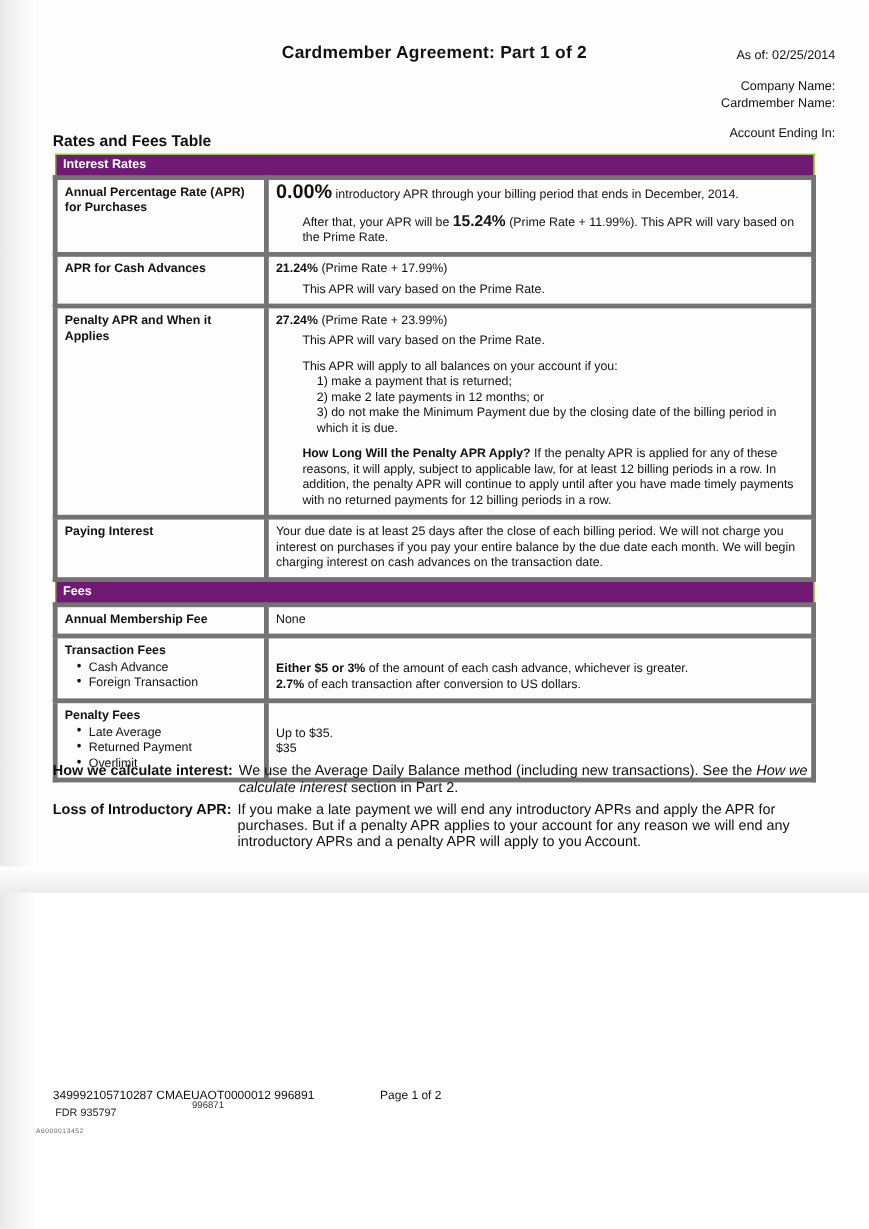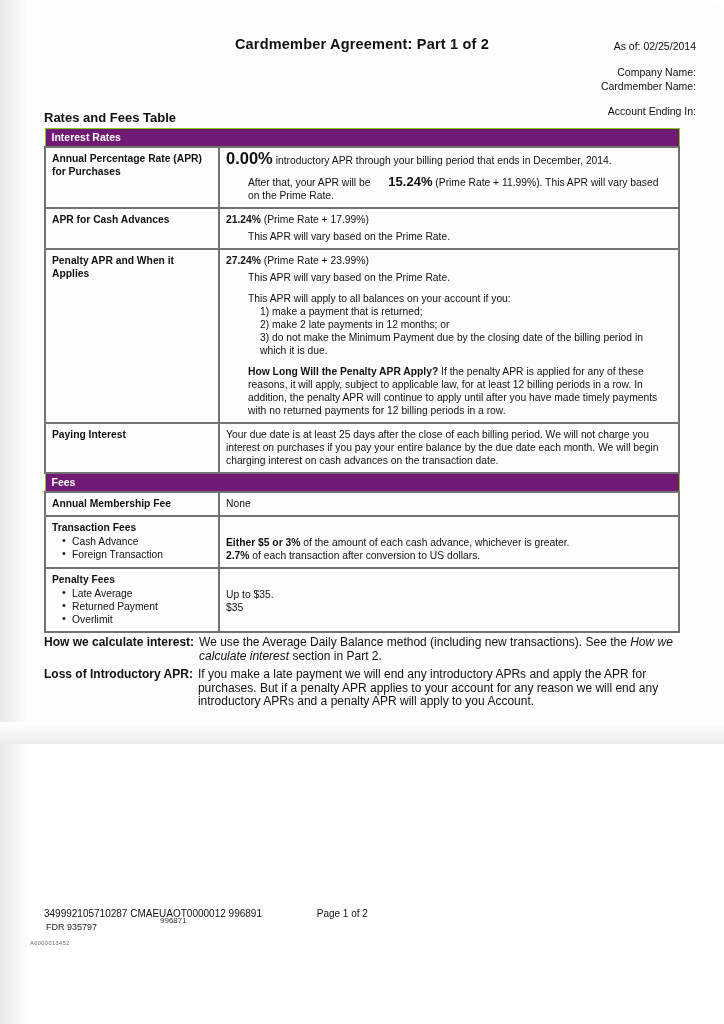--- a/index.html
+++ b/index.html
@@ -94,39 +94,39 @@
   }
 
   table.rates {
     position: absolute;
     left: 44px; top: 128px;
     width: 636px;
     border-collapse: collapse;
     font-size: 10.3px;
   }
   table.rates td {
-    border: 2px solid #737373;
+    border: 4px solid #737373;
     vertical-align: top;
     padding: 4px 6px 5px 6px;
     line-height: 13px;
   }
   td.lab {
     width: 160px;
     font-weight: bold;
   }
   tr.sect td {
     background: #701a75;
     color: #ffffff;
     font-weight: bold;
     font-size: 10.5px;
     padding: 2px 6px;
     border: 1px solid #84cc16;
   }
   .big { font-size: 16.5px; font-weight: bold; }
-  .mid { font-size: 13px; font-weight: bold; margin-left: 15px; }
+  .mid { font-size: 13px; font-weight: bold; }
   .sub { font-weight: bold; }
   .indent1 { margin-left: 22px; }
   .indent2 { margin-left: 34px; }
   .gap { margin-top: 8px; }
   .bullets { margin: 1px 0 0 8px; }
   .bullets div { position: relative; padding-left: 12px; }
   .bullets div::before {
     content: "\2022";
     position: absolute;
     left: 2px; top: -1px;

